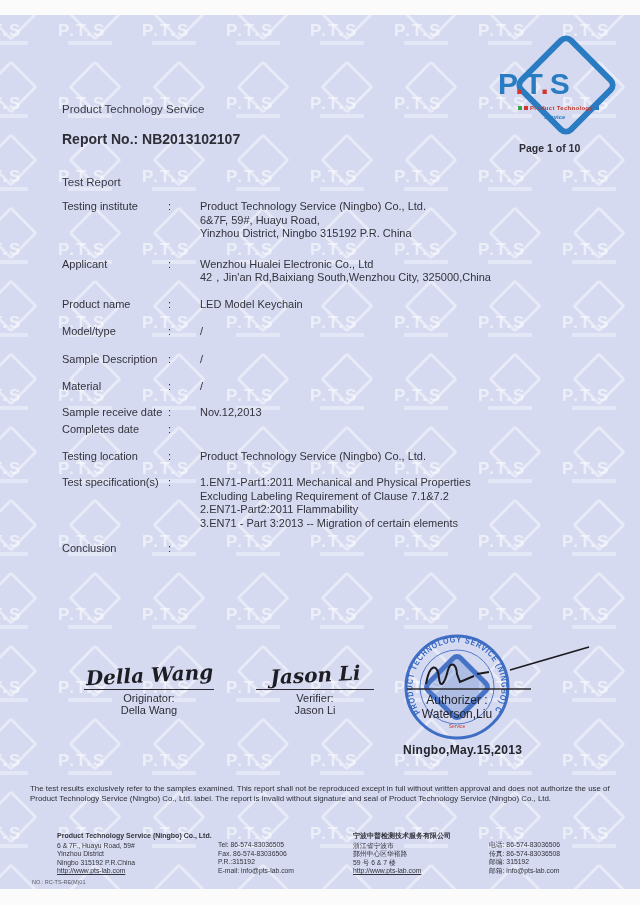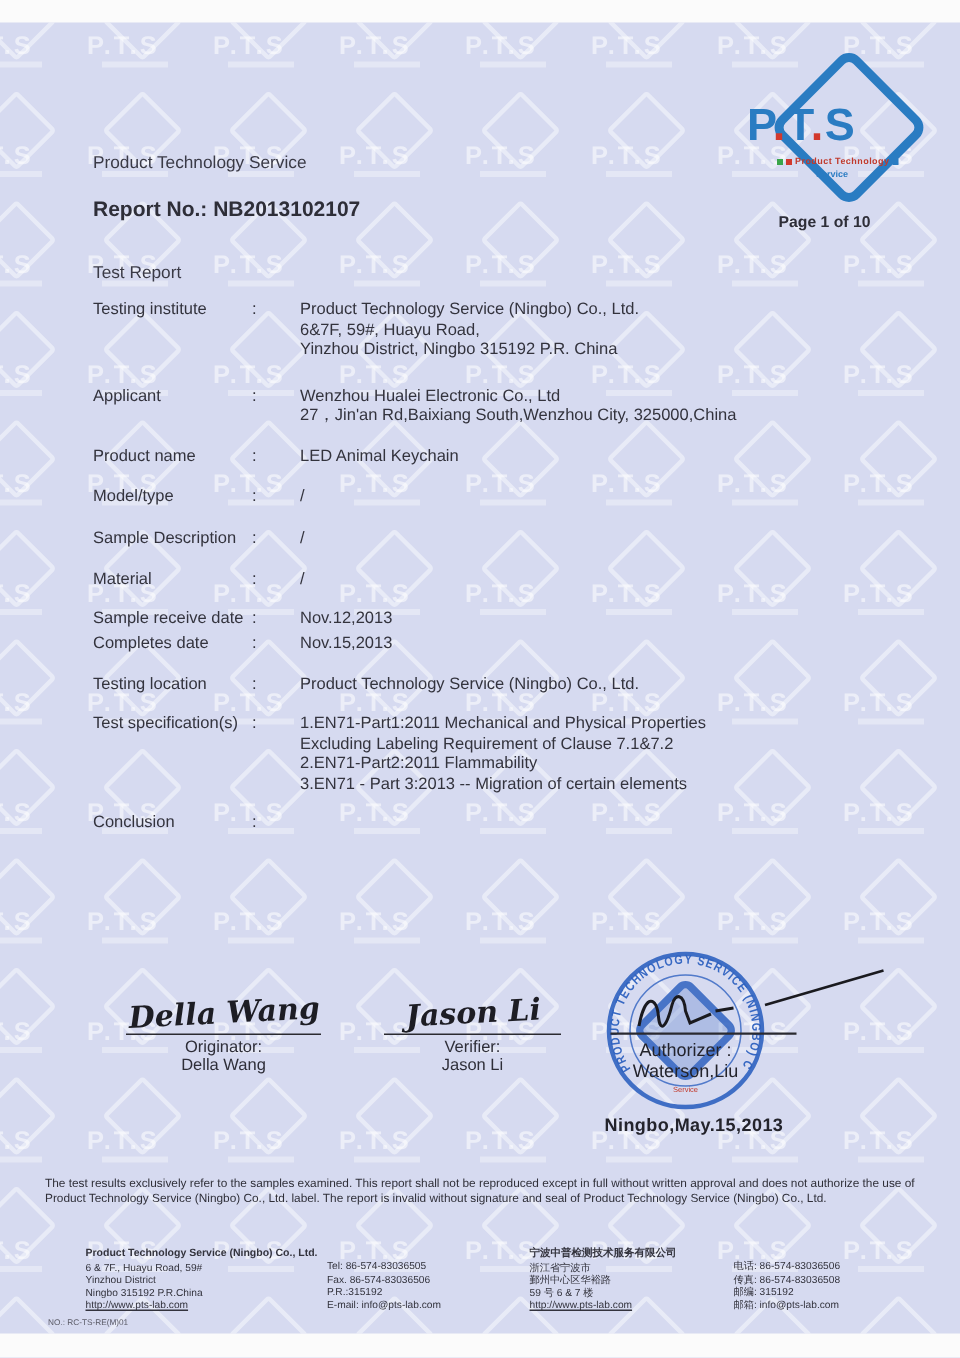--- a/index.html
+++ b/index.html
@@ -609,26 +609,26 @@
         <span class="lbl">Testing institute</span>
         <span class="col">:</span>
         <span class="val">Product Technology Service (Ningbo) Co., Ltd.
 6&amp;7F, 59#, Huayu Road,
 Yinzhou District, Ningbo 315192  P.R. China</span>
       </div>
       <div class="frow mb13">
         <span class="lbl">Applicant</span>
         <span class="col">:</span>
         <span class="val">Wenzhou Hualei Electronic Co., Ltd
-27，Jin'an Rd,Baixiang South,Wenzhou City, 325000,China</span>
+42，Jin'an Rd,Baixiang South,Wenzhou City, 325000,China</span>
       </div>
       <div class="frow mb14">
         <span class="lbl">Product name</span>
         <span class="col">:</span>
-        <span class="val">LED Animal Keychain</span>
+        <span class="val">LED Model Keychain</span>
       </div>
       <div class="frow mb14">
         <span class="lbl">Model/type</span>
         <span class="col">:</span>
         <span class="val">/</span>
       </div>
       <div class="frow mb14">
         <span class="lbl">Sample Description</span>
         <span class="col">:</span>
         <span class="val">/</span>
@@ -639,21 +639,20 @@
         <span class="val">/</span>
       </div>
       <div class="frow mb0">
         <span class="lbl">Sample receive date</span>
         <span class="col">:</span>
         <span class="val">Nov.12,2013</span>
       </div>
       <div class="frow mb13">
         <span class="lbl">Completes  date</span>
         <span class="col">:</span>
-        <span class="val">Nov.15,2013</span>
       </div>
       <div class="frow mb13">
         <span class="lbl">Testing location</span>
         <span class="col">:</span>
         <span class="val">Product Technology Service (Ningbo) Co., Ltd.</span>
       </div>
       <div class="frow mb12">
         <span class="lbl">Test specification(s)</span>
         <span class="col">:</span>
         <span class="val">1.EN71-Part1:2011 Mechanical and Physical Properties

